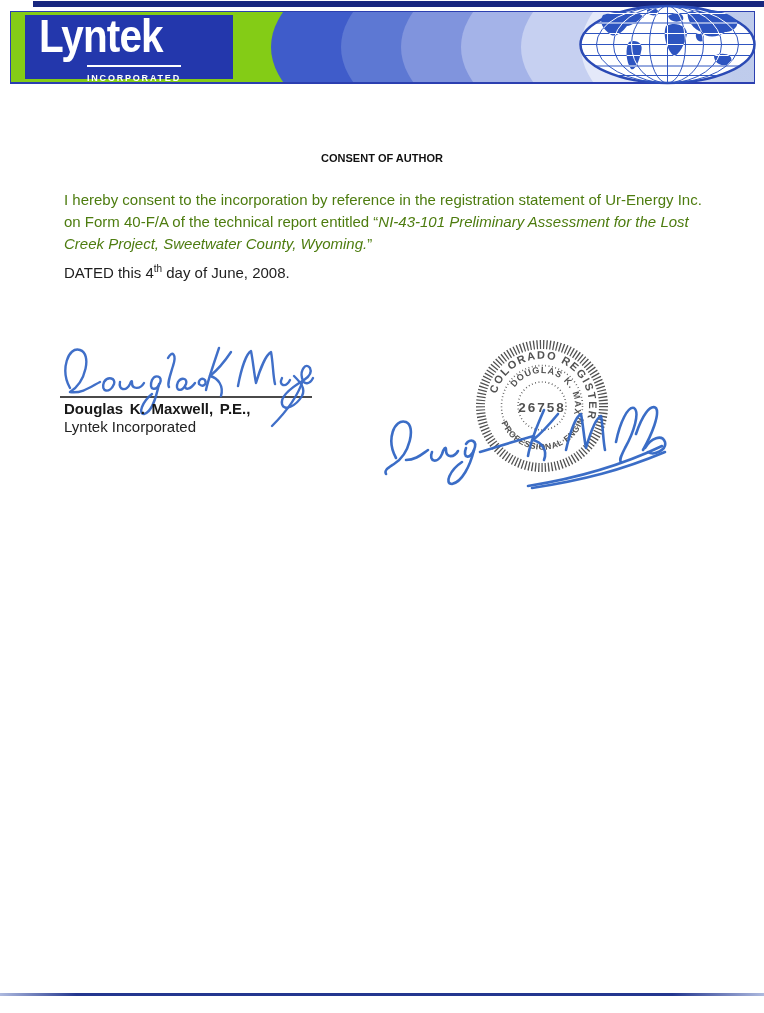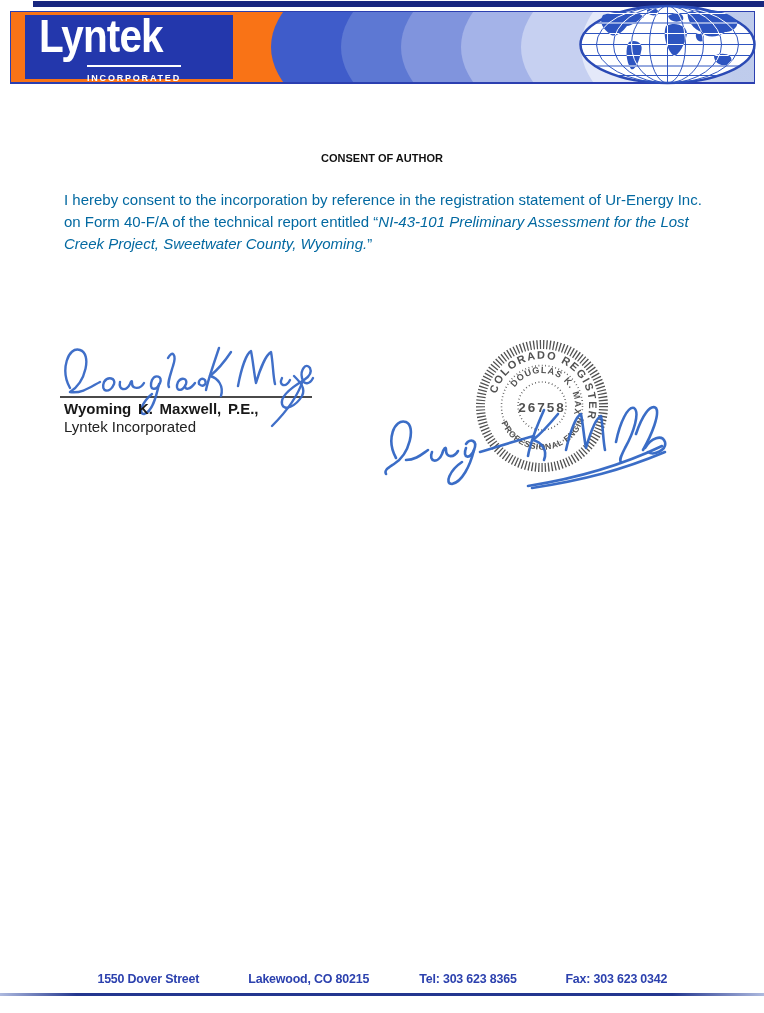--- a/index.html
+++ b/index.html
@@ -5,21 +5,21 @@
   html,body{margin:0;padding:0;background:#e9e9e9;}
   .page{
     position:relative; width:764px; height:1013px; background:#ffffff;
     margin:0 auto; overflow:hidden;
     font-family:"Liberation Sans", sans-serif; color:#1c1c1c;
   }
   
   .topbar{position:absolute; left:33px; right:0; top:1px; height:6px; background:#18277f;}
   .banner{
     position:absolute; left:10px; top:11px; width:743px; height:70px;
-    background:#f97316; border:1px solid #2b3fb0; border-bottom-width:2px;
+    background:#84cc16; border:1px solid #2b3fb0; border-bottom-width:2px;
     overflow:hidden;
   }
   .band{position:absolute; top:50%; transform:translateY(-50%); height:280px; width:760px; border-radius:50%;}
   .band.b2{left:260px; background:#3f5cca;}
   .band.b3{left:330px; background:#5d78d3;}
   .band.b4{left:390px; background:#8094dd;}
   .band.b5{left:450px; background:#a4b3e8;}
   .band.b6{left:510px; background:#c6d0f1;}
   .band.b7{left:570px; background:#e4e9f9;}
   .band.b8{left:650px; background:#f3f6fd;}
@@ -32,21 +32,21 @@
   }
   .logo-sub{
     position:absolute; left:62px; top:50px; color:#fff; font-weight:bold; font-size:9px;
     letter-spacing:1.8px; border-top:2.5px solid #fff; padding-top:6px;
   }
   .globe{position:absolute; left:577px; top:4px;}
   
   .doc-title{position:absolute; top:152px; left:0; right:0; text-align:center;
     font-weight:bold; font-size:11px; color:#111;}
   .consent-par{position:absolute; top:189px; left:64px; width:648px; margin:0;
-    font-size:15px; line-height:22px; color:#0369a1;}
+    font-size:15px; line-height:22px; color:#4d7c0f;}
   .dated-line{position:absolute; top:264px; left:64px; margin:0; font-size:15px; color:#1e1e1e;}
   .dated-line sup{font-size:10px; line-height:0;}
   
   .sig1{position:absolute; left:56px; top:334px; overflow:visible;}
   .sig-underline{position:absolute; left:60px; top:396px; width:252px; height:1.6px; background:#4a4a4a;}
   .sig-name{position:absolute; left:64px; top:400px; font-size:15px; font-weight:bold;
     word-spacing:2.5px; color:#181818;}
   .sig-company{position:absolute; left:64px; top:418px; font-size:15px; color:#222;}
   .seal{position:absolute; left:462px; top:326px; opacity:0.85;}
   .sig2{position:absolute; left:382px; top:396px; overflow:visible;}
@@ -132,20 +132,21 @@
       <line x1="0" y1="51.5" x2="181" y2="51.5"></line>
       <line x1="0" y1="62" x2="181" y2="62"></line>
       <line x1="0" y1="71.5" x2="181" y2="71.5"></line>
     </g>
   </svg>
 
   <div class="doc-title">CONSENT OF AUTHOR</div>
 
   <p class="consent-par"><span>I hereby consent to the incorporation by reference in the registration statement of Ur-Energy Inc. on Form 40-F/A of the technical report entitled “</span><i>NI-43-101 Preliminary Assessment for the Lost Creek Project, Sweetwater County, Wyoming.</i><span>”</span></p>
 
+  <p class="dated-line"><span>DATED this 4</span><sup>th</sup><span> day of June, 2008.</span></p>
 
   <div class="sig-underline"></div>
   <svg class="sig1" width="258" height="100" viewBox="0 0 258 100">
     <g fill="none" stroke="#3668c6" stroke-width="2.4" stroke-linecap="round" stroke-linejoin="round" opacity="0.95">
       <path d="M14,54 C4,36 12,12 24,16 C36,20 30,48 14,58 C26,60 36,52 44,48"></path>
       <path d="M48,48 C44,58 54,60 58,50 C60,44 52,42 48,48"></path>
       <path d="M64,48 C62,56 70,58 74,50 C75,47 76,46 76,49 C76,55 84,56 88,49"></path>
       <path d="M96,46 C92,56 100,58 104,49 C107,42 99,40 96,46"></path>
       <path d="M103,50 C100,64 96,78 88,80 C82,80 86,68 96,60"></path>
       <path d="M112,24 C116,16 121,20 117,32 C114,42 111,50 113,53"></path>
@@ -153,21 +154,21 @@
       <path d="M129,52 C129,56 134,56 139,49"></path>
       <path d="M143,50 C147,54 151,50 149,46 C146,43 142,46 143,50"></path>
       <path d="M163,14 C157,32 152,46 150,56"></path>
       <path d="M175,18 C167,30 159,38 154,42 C162,44 168,52 165,62"></path>
       <path d="M182,52 C185,36 190,20 195,17 C197,27 198,39 200,49 C204,35 210,21 215,18 C217,28 217,42 219,50"></path>
       <path d="M226,44 C222,52 230,54 234,46"></path>
       <path d="M238,42 C244,48 250,54 246,62 C240,72 228,78 226,70 C224,62 238,52 248,46 C254,42 256,38 254,34 C250,28 244,36 246,44 C248,52 254,50 257,44"></path>
       <path d="M247,46 C242,62 228,80 216,92"></path>
     </g>
   </svg>
-  <div class="sig-name">Wyoming K. Maxwell, P.E.,</div>
+  <div class="sig-name">Douglas K. Maxwell, P.E.,</div>
   <div class="sig-company">Lyntek Incorporated</div>
 
   <svg class="seal" width="160" height="160" viewBox="0 0 160 160">
     <defs>
       <path id="arcTop" d="M 35.1,93.7 A 47,47 0 1 1 124.9,93.7" fill="none"></path>
       <path id="arcMid" d="M 48.1,88.5 A 33,33 0 1 1 111.9,88.5" fill="none"></path>
       <path id="arcBot" d="M 38.7,95 A 44,44 0 0 0 121.3,95" fill="none"></path>
     </defs>
     <g stroke="#333333" fill="none">
       <circle cx="80" cy="80" r="61.5" stroke-width="9" stroke-dasharray="1.3 2"></circle>
@@ -194,21 +195,15 @@
       <path d="M176,18 C166,30 156,40 151,44 C159,46 166,54 162,64"></path>
       <path d="M184,54 C188,36 194,20 199,18 C201,28 202,42 204,52 C208,38 214,22 219,20 C221,30 221,44 223,54"></path>
       <path d="M234,46 C238,26 246,10 252,12 C258,16 252,36 243,52 C239,60 237,64 239,66"></path>
       <path d="M254,38 C260,20 268,8 274,12 C278,18 270,38 261,54"></path>
       <path d="M263,52 C269,42 280,38 283,46 C285,54 272,60 266,56"></path>
       <path d="M280,50 C234,72 184,84 146,90"></path>
       <path d="M283,56 C240,74 202,84 150,92"></path>
     </g>
   </svg>
 
-  <div class="footer">
-    <span>1550 Dover Street</span>
-    <span>Lakewood, CO 80215</span>
-    <span>Tel: 303 623 8365</span>
-    <span>Fax: 303 623 0342</span>
-  </div>
   <div class="footer-line"></div>
 
 </div>
 
 </body></html>

